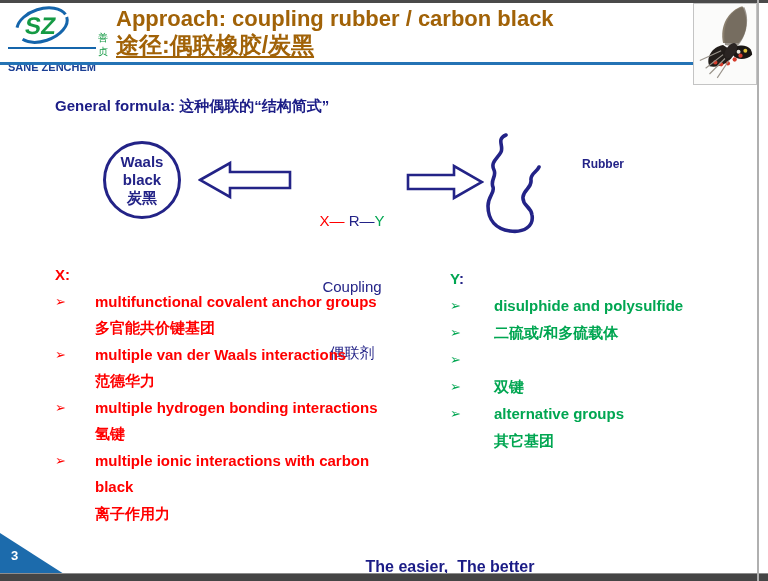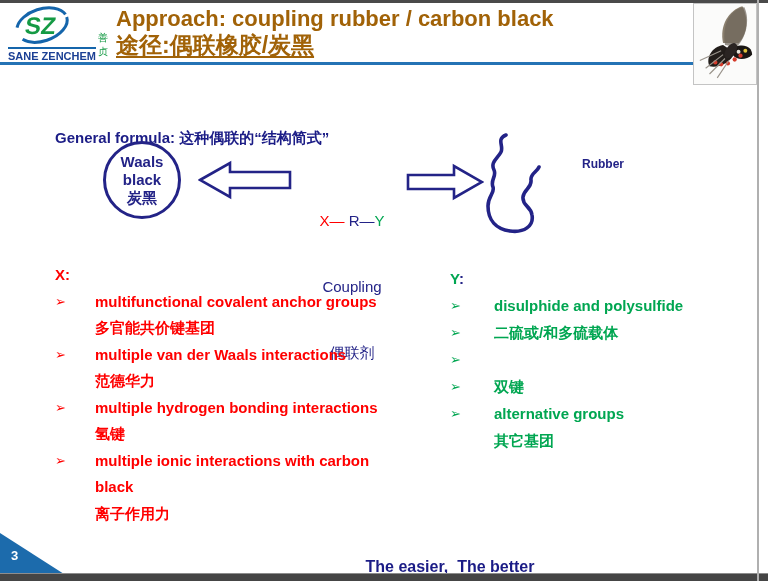--- a/index.html
+++ b/index.html
@@ -6,29 +6,29 @@
   body{font-family:"Liberation Sans","DejaVu Sans",sans-serif;}
   .slide{position:relative;width:768px;height:581px;background:#ffffff;overflow:hidden;}
   .top-border{position:absolute;left:0;top:0;width:768px;height:3px;background:#4a4a4a;}
   .right-border{position:absolute;right:9px;top:0;width:2px;height:581px;background:#b0b0b0;}
   .bottom-bar{position:absolute;left:0;bottom:0;width:768px;height:7px;background:#454545;border-top:1px solid #8d8d8d;}
 
   
   .logo{position:absolute;left:8px;top:5px;width:106px;height:56px;}
   .logo-mark{position:absolute;left:6px;top:0;}
   .logo-cn{position:absolute;left:66px;top:26px;color:#159a44;font-size:10px;font-weight:normal;margin-left:24px;}
-  .logo-brand{position:absolute;left:0px;top:42px;color:#1b3f94;font-size:11px;font-weight:bold;letter-spacing:0px;border-top:2px solid #1565ab;padding-top:1px;}
+  .logo-brand{position:absolute;left:0px;top:42px;color:#1b3f94;font-size:11px;font-weight:bold;letter-spacing:0px;border-top:2px solid #1565ab;padding-top:12px;}
   .title-block{position:absolute;left:116px;top:6px;color:#a16207;font-weight:bold;line-height:26px;white-space:nowrap;}
   .title-en{font-size:22px;}
   .title-cn{font-size:23px;text-decoration:underline;text-decoration-thickness:2px;text-underline-offset:3px;}
   .header-rule{position:absolute;left:0;top:62px;width:716px;height:3px;background:#2473b5;}
   .butterfly{position:absolute;left:693px;top:3px;width:64px;height:82px;border:1px solid #c4c4c4;background:#fcfcfc;box-sizing:border-box;}
 
   
-  .formula{position:absolute;left:55px;top:97px;color:#1b1c86;font-size:15px;font-weight:bold;margin-top:32px;}
+  .formula{position:absolute;left:55px;top:97px;color:#1b1c86;font-size:15px;font-weight:bold;}
 
   
   .cb-circle{position:absolute;left:103px;top:141px;width:72px;height:72px;border:3px solid #232387;border-radius:50%;
     display:flex;flex-direction:column;align-items:center;justify-content:center;color:#232387;font-weight:bold;font-size:15px;line-height:18px;text-align:center;}
   .arrow-left{position:absolute;left:198px;top:160px;}
   .coupling{position:absolute;left:296px;top:166px;width:112px;text-align:center;font-weight:normal;font-size:15px;line-height:22px;color:#232387;white-space:pre;}
   .coupling .cx{color:#ff0000;}
   .coupling .cy{color:#00a651;}
   .arrow-right{position:absolute;left:406px;top:162px;}
   .squiggle{position:absolute;left:486px;top:131px;}

